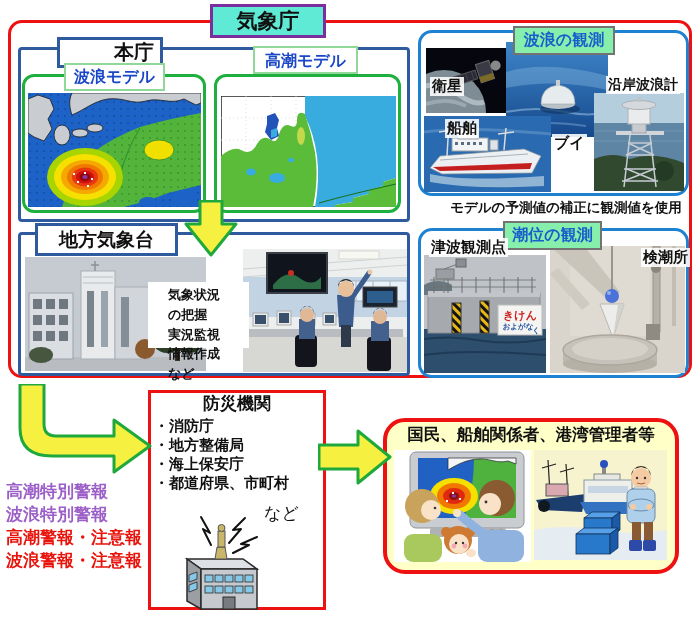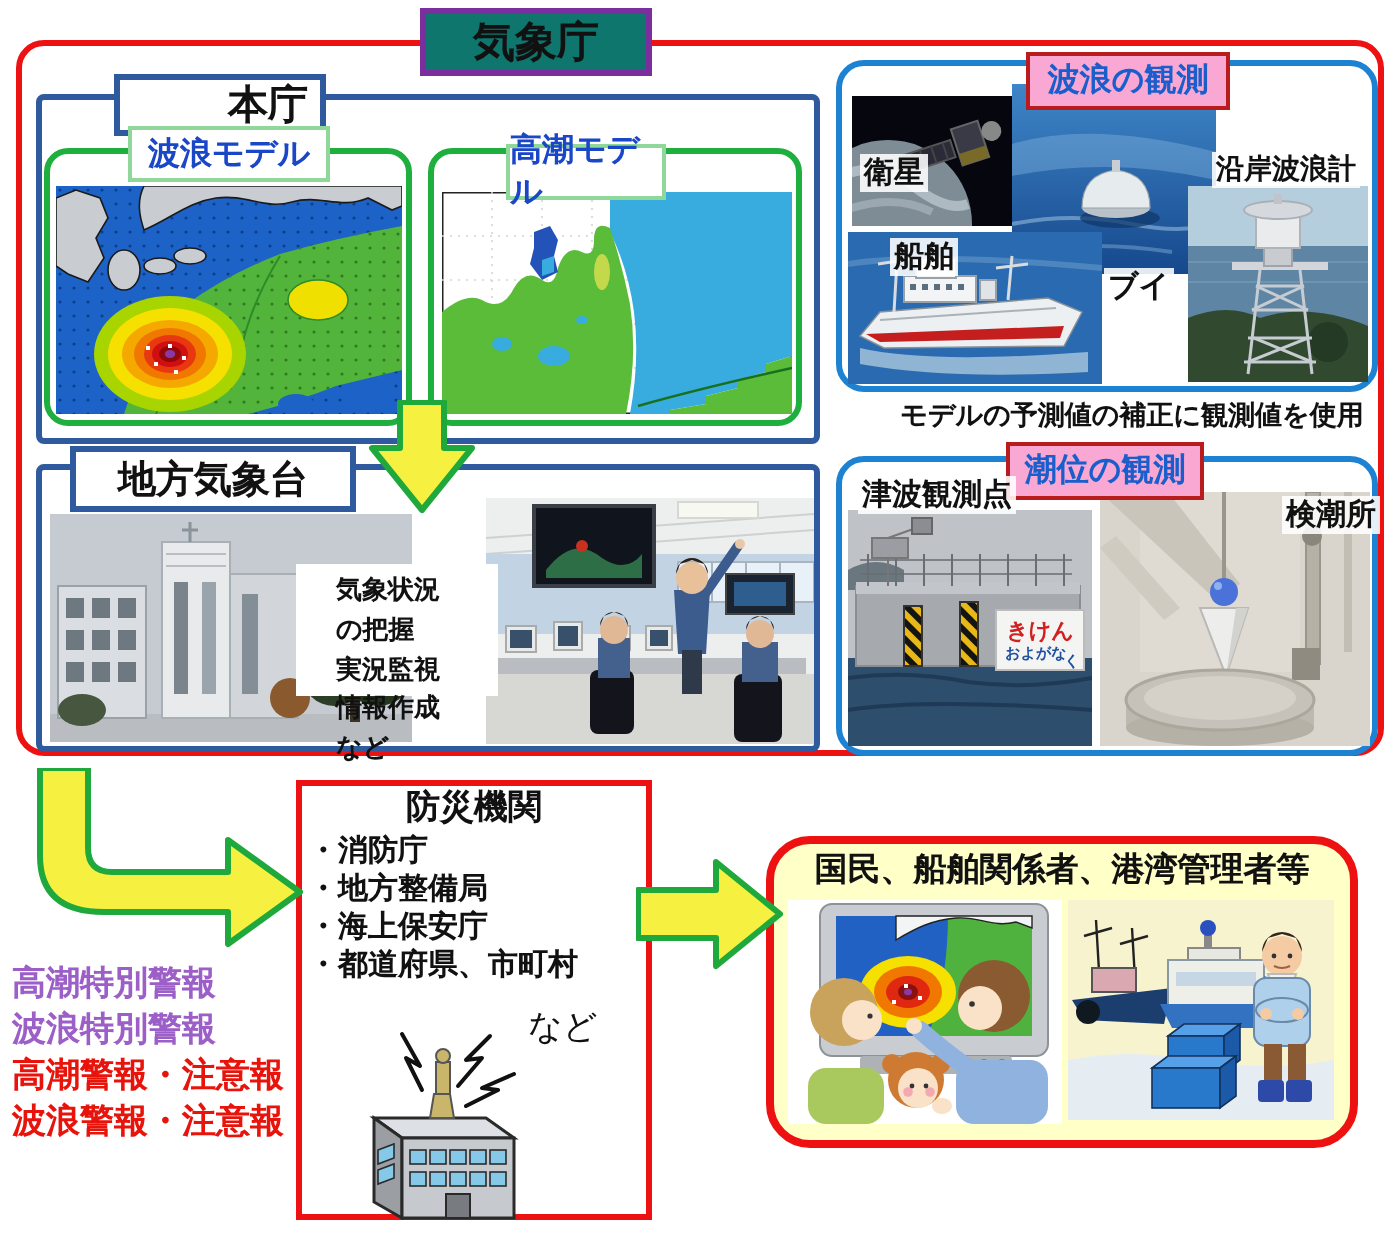--- a/index.html
+++ b/index.html
@@ -2,41 +2,41 @@
 <html><head>
 <meta charset="utf-8">
 <style>
   html,body{margin:0;padding:0;background:#fff;}
   *{box-sizing:border-box;}
   .stage{position:relative;width:700px;height:620px;background:#fff;overflow:hidden;
          font-family:"Liberation Sans","DejaVu Sans",sans-serif;color:#111;}
   .abs{position:absolute;}
   
   .outer-red{left:8px;top:20px;width:684px;height:358px;border:3px solid #EE1111;border-radius:14px;z-index:1;}
-  .jma-title{left:210px;top:4px;width:116px;height:34px;background:#0f766e;border:3px solid #7B2F9E;
+  .jma-title{left:210px;top:4px;width:116px;height:34px;background:#5eead4;border:3px solid #7B2F9E;
              z-index:6;display:flex;align-items:center;justify-content:center;font-size:21px;font-weight:bold;}
   .honcho-box{left:18px;top:47px;width:392px;height:175px;border:3px solid #2F5A9E;border-radius:4px;background:#fff;z-index:2;}
   .honcho-label{left:57px;top:37px;width:106px;height:31px;background:#fff;border:3px solid #2F5A9E;z-index:4;
                 display:flex;align-items:center;justify-content:center;font-size:20px;font-weight:bold;padding-left:48px;}
   .green-box{border:3px solid #1FAF3F;border-radius:12px;background:#fff;z-index:3;}
   .gb1{left:22px;top:74px;width:184px;height:139px;}
   .gb2{left:214px;top:74px;width:187px;height:139px;}
   .model-label{background:#fff;border:2px solid #8FD89A;z-index:5;display:flex;align-items:center;justify-content:center;
                font-size:16px;font-weight:bold;color:#1A46C8;}
   .ml1{left:64px;top:63px;width:101px;height:28px;}
-  .ml2{left:253px;top:72px;width:80px;height:28px;}
+  .ml2{left:253px;top:46px;width:105px;height:28px;align-items:flex-end;}
   .local-box{left:18px;top:232px;width:392px;height:144px;border:3px solid #2F5A9E;border-radius:4px;background:#fff;z-index:2;}
   .local-label{left:35px;top:223px;width:143px;height:33px;background:#fff;border:3px solid #2F5A9E;z-index:4;
                display:flex;align-items:center;justify-content:center;font-size:19px;font-weight:bold;}
   .tasks-box{left:148px;top:282px;width:101px;height:66px;background:#fff;z-index:5;padding:3px 20px;
              font-size:13px;font-weight:bold;line-height:1.52;}
   .obs-box{border:3px solid #1D82D2;border-radius:14px;background:#fff;z-index:2;}
   .waveobs{left:418px;top:30px;width:271px;height:166px;}
   .tideobs{left:418px;top:228px;width:271px;height:150px;}
-  .obs-label{background:#f9a8d4;border:2px solid #b91c1c;z-index:5;display:flex;align-items:center;justify-content:center;
+  .obs-label{background:#86efac;border:2px solid #737373;z-index:5;display:flex;align-items:center;justify-content:center;
              font-size:16px;font-weight:bold;color:#1A5ECC;}
   .ol1{left:513px;top:26px;width:102px;height:29px;}
   .ol2{left:503px;top:221px;width:99px;height:29px;}
   .chip{z-index:5;background:rgba(255,255,255,.88);padding:0 2px;font-weight:bold;color:#111;white-space:nowrap;}
   .note-text{left:443px;top:199px;width:246px;z-index:3;font-size:13.5px;font-weight:bold;text-align:center;white-space:nowrap;}
   
   .bousai-box{left:148px;top:390px;width:178px;height:220px;border:3px solid #EE1111;background:#fff;z-index:2;}
   .bousai-title{left:148px;top:392px;width:178px;text-align:center;font-size:17px;font-weight:bold;z-index:3;}
   .bousai-list{left:154px;top:416px;width:170px;z-index:3;font-size:15px;font-weight:bold;line-height:19px;white-space:nowrap;}
   .etc-label{left:264px;top:502px;font-size:17px;font-weight:normal;z-index:3;}

